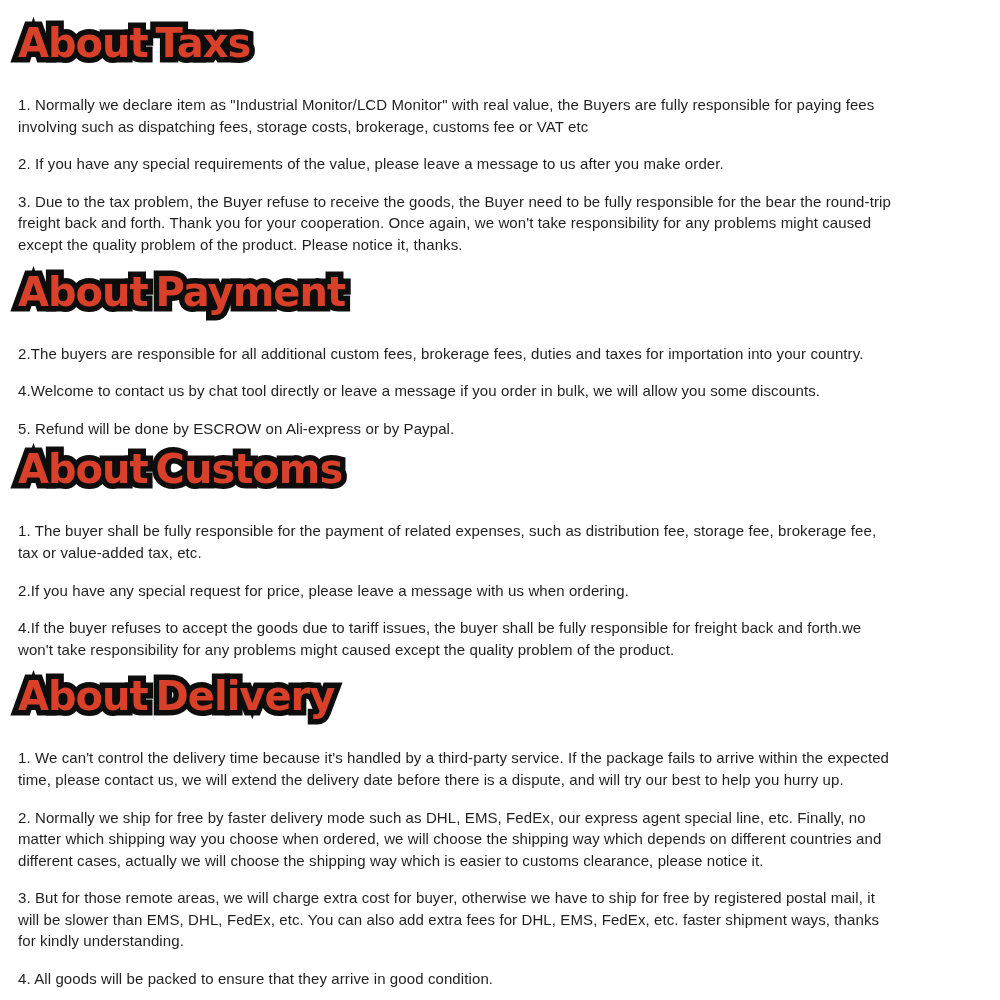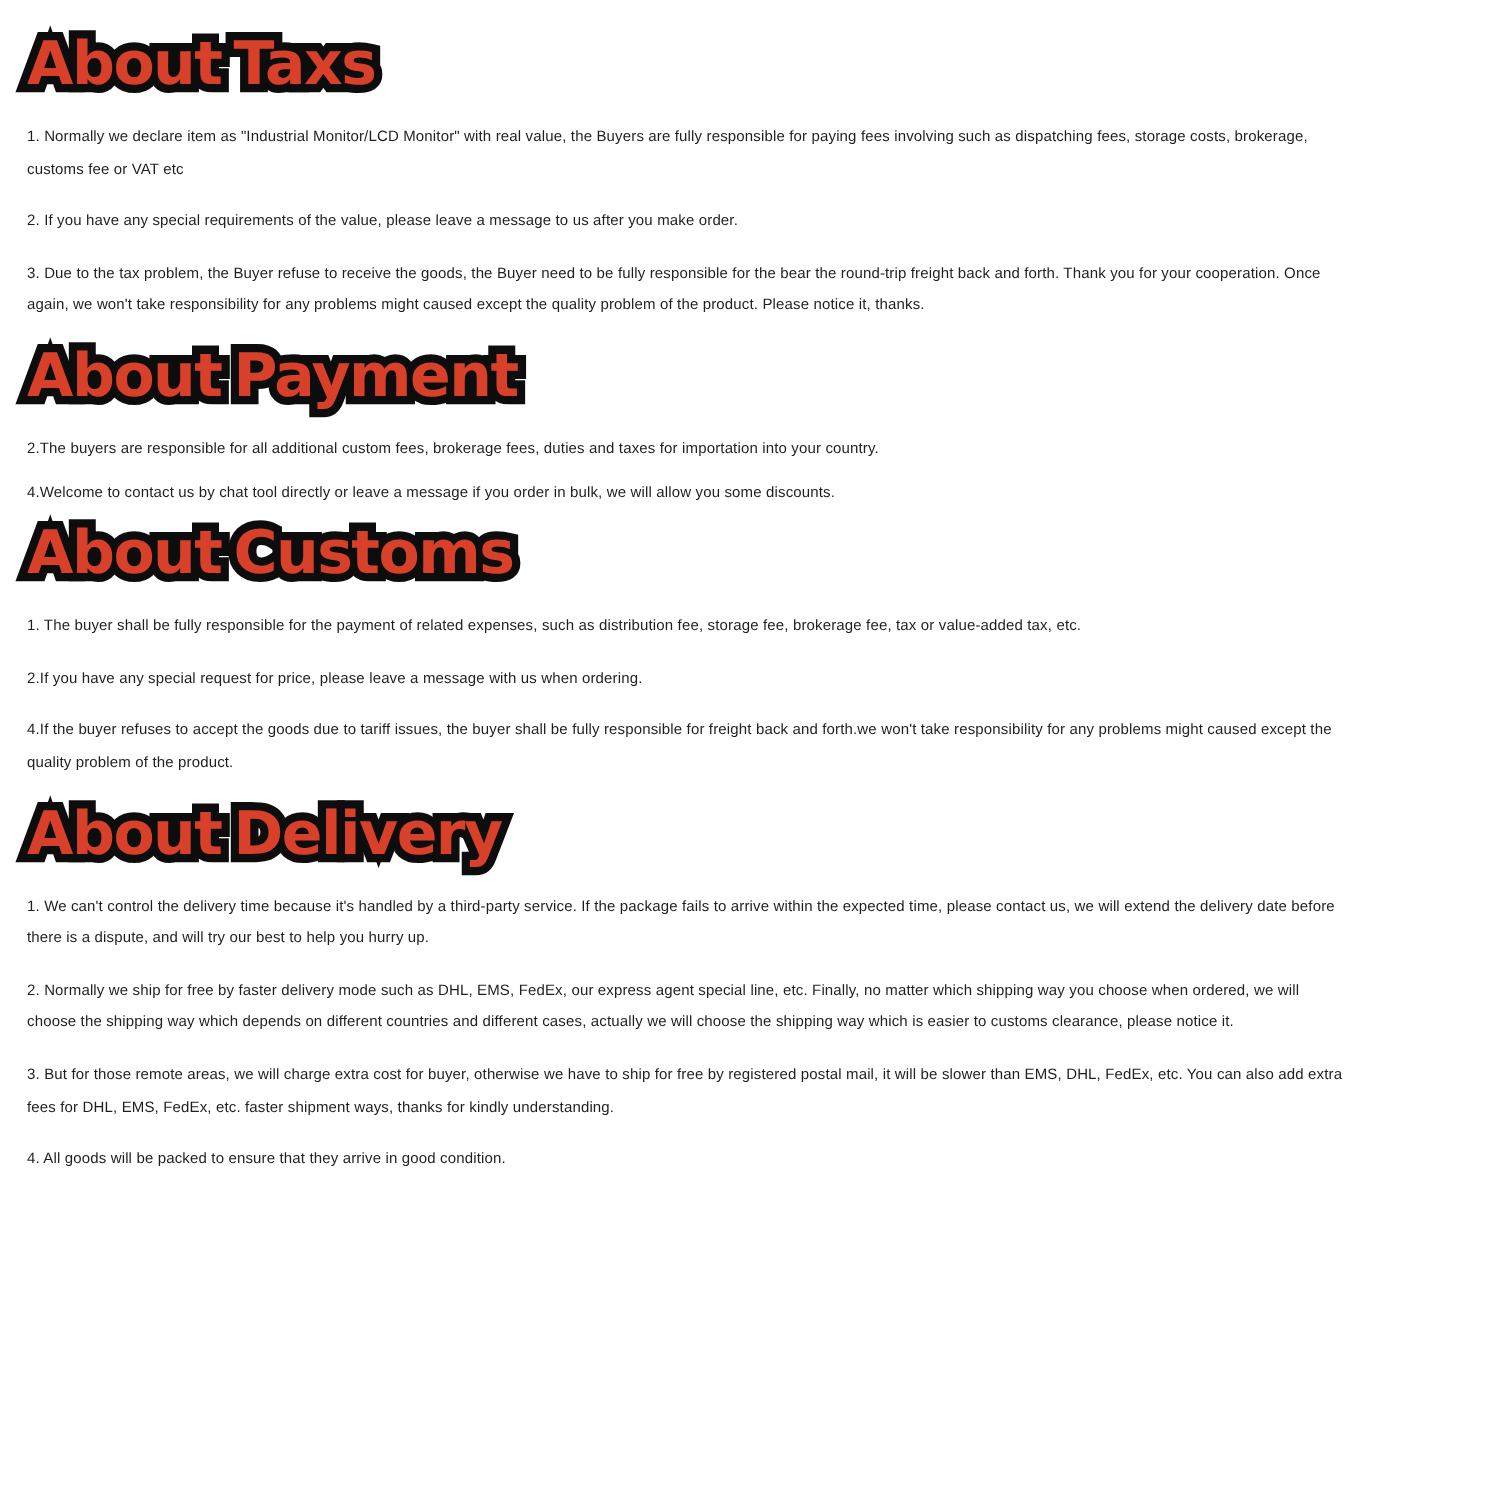--- a/index.html
+++ b/index.html
@@ -37,22 +37,22 @@
     -webkit-text-stroke: 11px #0d0d0d;
     text-stroke: 11px #0d0d0d;
     z-index: 0;
   }
   .title-fill {
     position: relative;
     color: #d8402a;
     z-index: 1;
   }
   .para {
-    margin: 3px 0 13px 0;
-    font-size: 10px;
+    margin: 16px 0 13px 0;
+    font-size: 15px;
     line-height: 21.6px;
     color: #1f1f1f;
     letter-spacing: 0.1px;
     max-width: 968px;
   }
   .para--tight { margin-bottom: 7px; }
 </style>
 </head>
 <body>
 
@@ -68,20 +68,21 @@
     <p class="para">3. Due to the tax problem, the Buyer refuse to receive the goods, the Buyer need to be fully responsible for the bear the round-trip freight back and forth. Thank you for your cooperation. Once again, we won't take responsibility for any problems might caused except the quality problem of the product. Please notice it, thanks.</p>
   </section>
 
   <section class="section">
     <h2 class="section-title">
       <span class="title-stroke" aria-hidden="true">About Payment</span>
       <span class="title-fill">About Payment</span>
     </h2>
     <p class="para para--tight">2.The buyers are responsible for all additional custom fees, brokerage fees, duties and taxes for importation into your country.</p>
     <p class="para para--tight">4.Welcome to contact us by chat tool directly or leave a message if you order in bulk, we will allow you some discounts.</p>
+    <p class="para para--tight">5. Refund will be done by ESCROW on Ali-express or by Paypal.</p>
   </section>
 
   <section class="section">
     <h2 class="section-title">
       <span class="title-stroke" aria-hidden="true">About Customs</span>
       <span class="title-fill">About Customs</span>
     </h2>
     <p class="para">1. The buyer shall be fully responsible for the payment of related expenses, such as distribution fee, storage fee, brokerage fee, tax or value-added tax, etc.</p>
     <p class="para">2.If you have any special request for price, please leave a message with us when ordering.</p>
     <p class="para">4.If the buyer refuses to accept the goods due to tariff issues, the buyer shall be fully responsible for freight back and forth.we won't take responsibility for any problems might caused except the quality problem of the product.</p>

